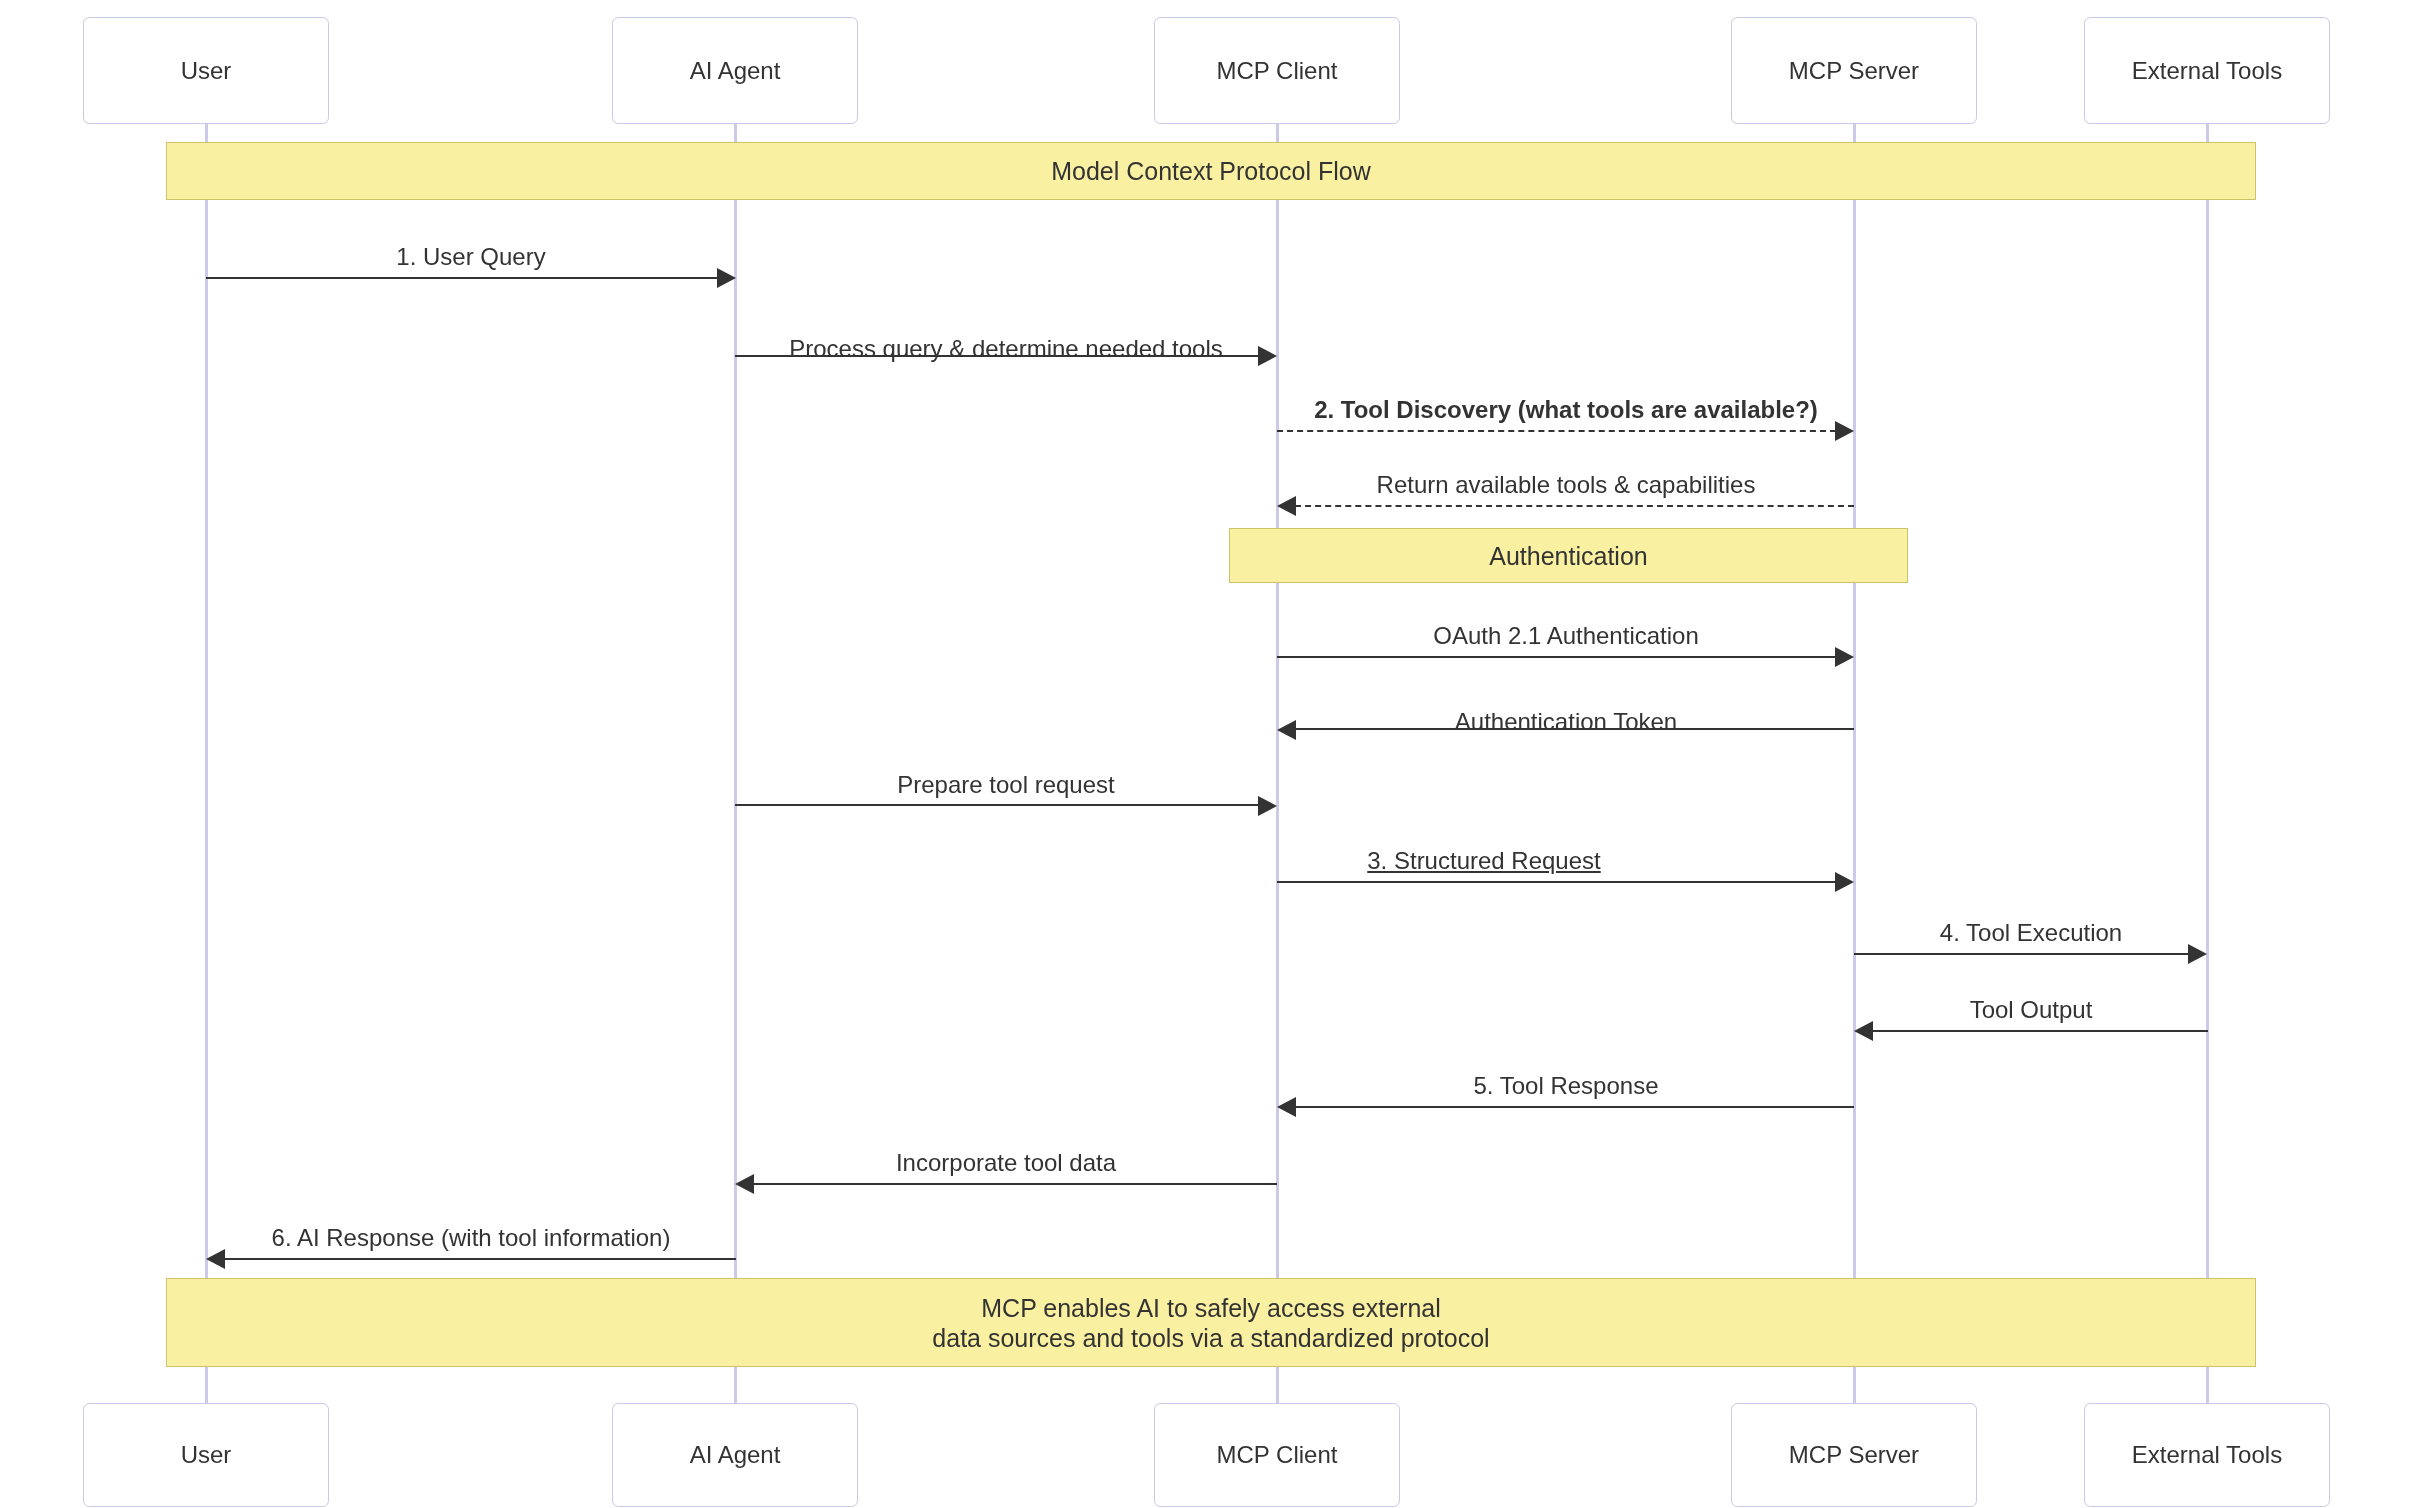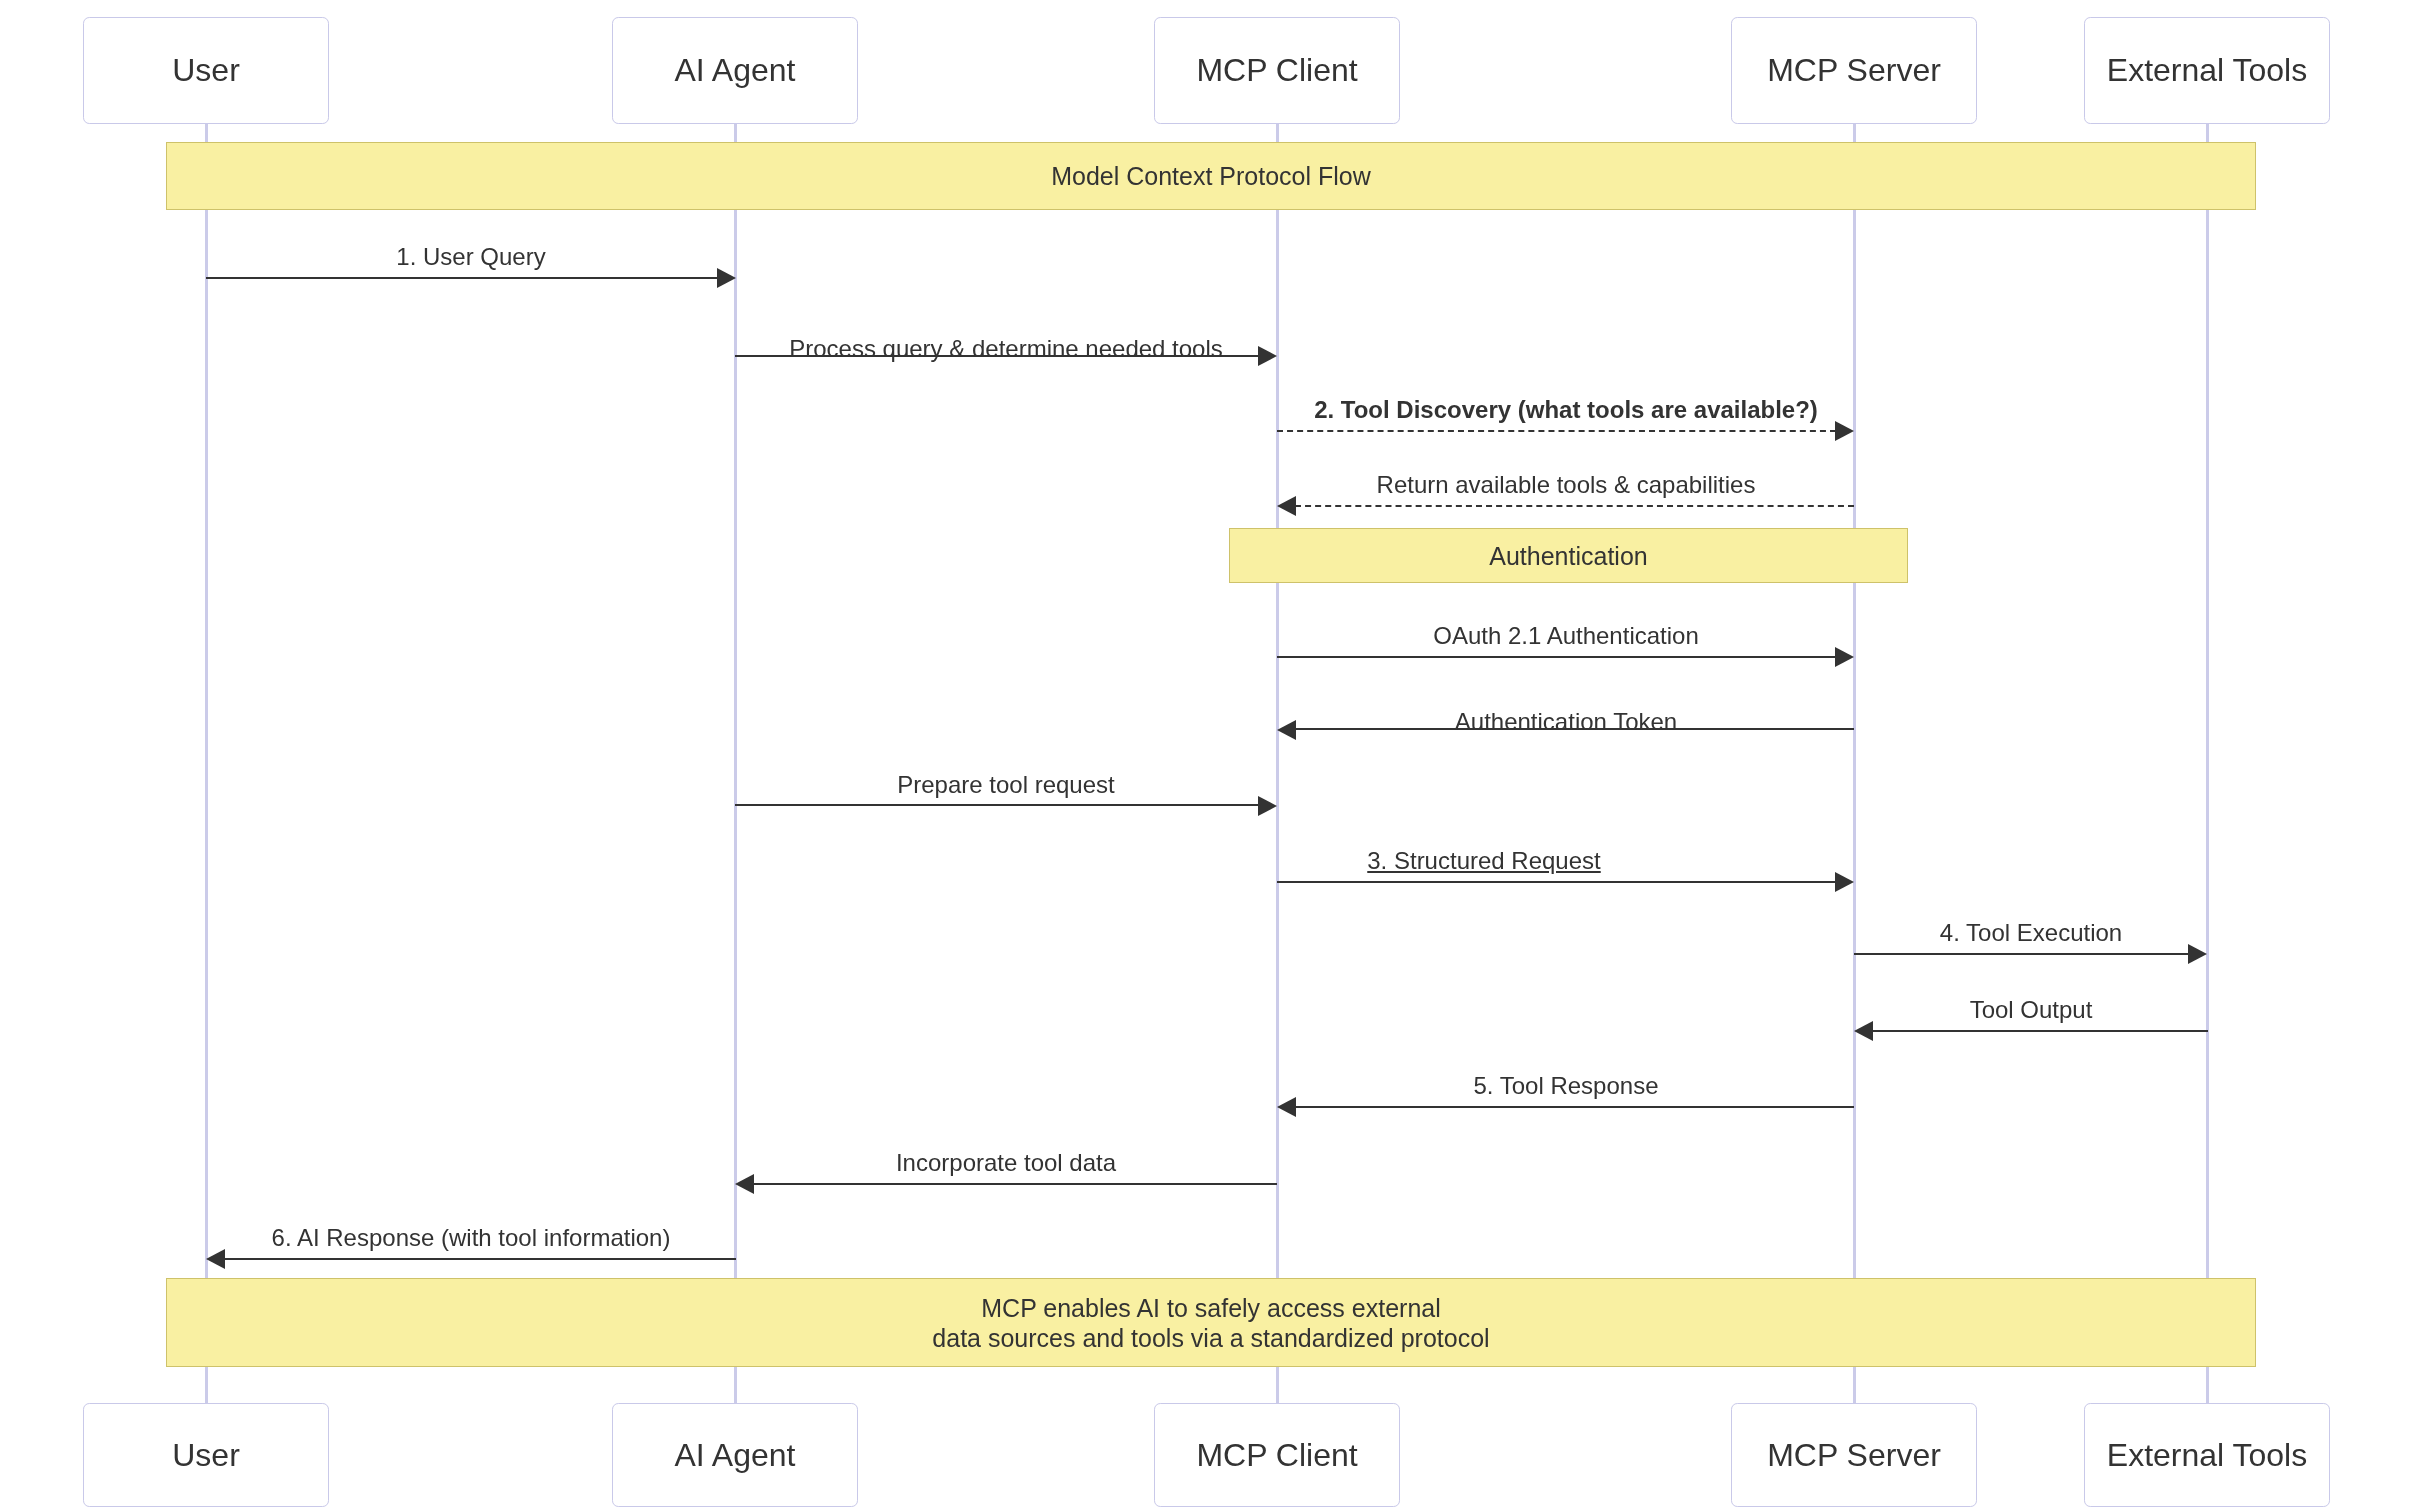--- a/index.html
+++ b/index.html
@@ -12,21 +12,21 @@
     overflow:hidden;
     transform-origin:0 0;
   }
   .actor-box{
     position:absolute;
     box-sizing:border-box;
     background:var(--actor-fill,#ffffff);
     border:1.9px solid var(--actor-border,#C9C9E9);
     border-radius:6.3px;
     display:flex;align-items:center;justify-content:center;
-    font-size:32px;
+    font-size:24px;
     color:var(--text,#333333);
     z-index:3;
   }
   .lifeline{
     position:absolute;
     width:2.5px;
     background:var(--lifeline,#CBCBE9);
     z-index:1;
   }
   .note{
@@ -96,21 +96,21 @@
     <div class="actor-box" style="left: 1731px; top: 1403px; width: 246px; height: 104px;">
       <span>MCP Server</span>
     </div>
     <div class="lifeline" style="left: 2206px; top: 124px; height: 1279px;"></div>
     <div class="actor-box" style="left: 2084px; top: 17px; width: 246px; height: 107px;">
       <span>External Tools</span>
     </div>
     <div class="actor-box" style="left: 2084px; top: 1403px; width: 246px; height: 104px;">
       <span>External Tools</span>
     </div>
-    <div class="note" style="left: 166px; top: 142px; width: 2090px; height: 68px;">
+    <div class="note" style="left: 166px; top: 142px; width: 2090px; height: 58px;">
       <span>Model Context Protocol Flow</span>
     </div>
     <div class="note" style="left: 1229px; top: 528px; width: 679px; height: 55px;">
       <span>Authentication</span>
     </div>
     <div class="note" style="left: 166px; top: 1278px; width: 2090px; height: 89px;">
       <span>MCP enables AI to safely access external</span>
       <span>data sources and tools via a standardized protocol</span>
     </div>
     <div class="msg-line" style="left: 206px; top: 277px; width: 512px;"></div>

